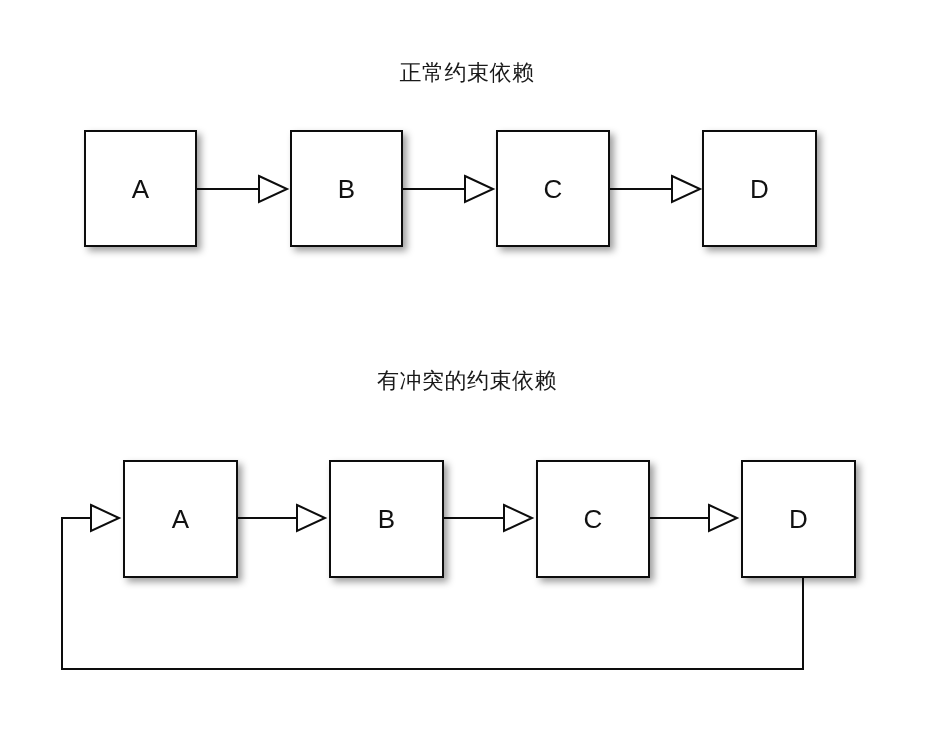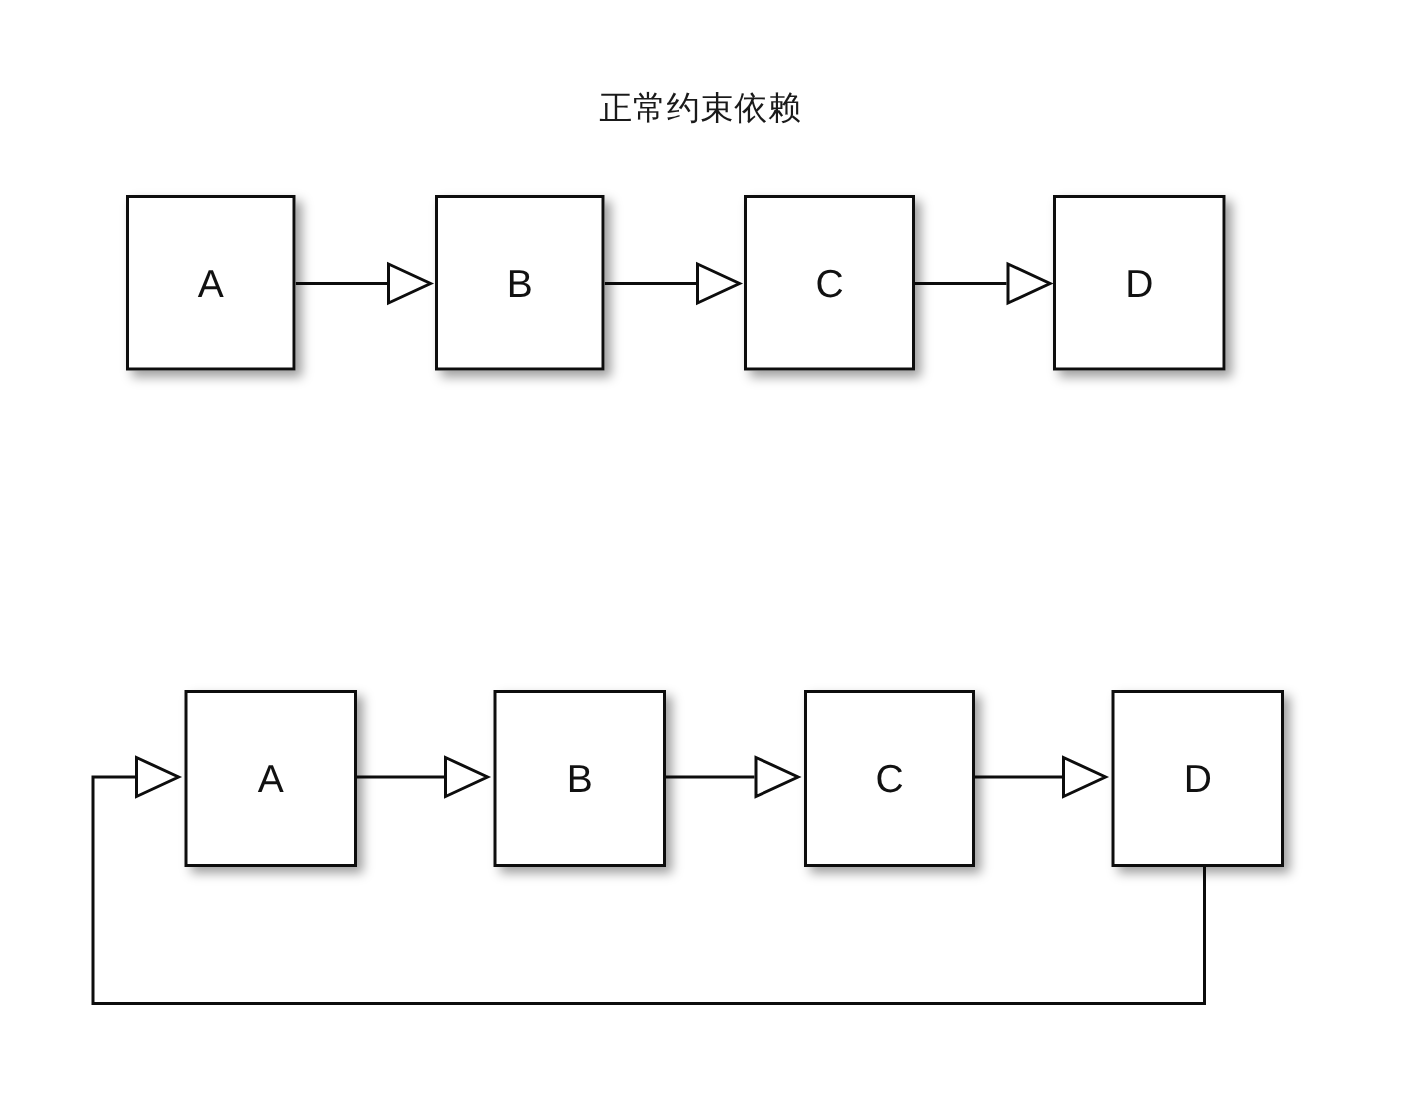--- a/index.html
+++ b/index.html
@@ -100,20 +100,21 @@
   <div class="node-box" style="left:290px; top:130px; width:113px; height:117px;">
     <span class="node-label">B</span>
   </div>
   <div class="node-box" style="left:496px; top:130px; width:114px; height:117px;">
     <span class="node-label">C</span>
   </div>
   <div class="node-box" style="left:702px; top:130px; width:115px; height:117px;">
     <span class="node-label">D</span>
   </div>
 
+  <div class="diagram-title" id="title-2">有冲突的约束依赖</div>
 
   <svg class="edge-layer" id="edges-2">
 
     <line x1="238" y1="518" x2="296" y2="518"></line>
     <polygon class="arrow-head" points="297,505 325,518 297,531"></polygon>
 
     <line x1="444" y1="518" x2="503" y2="518"></line>
     <polygon class="arrow-head" points="504,505 532,518 504,531"></polygon>
 
     <line x1="650" y1="518" x2="708" y2="518"></line>

